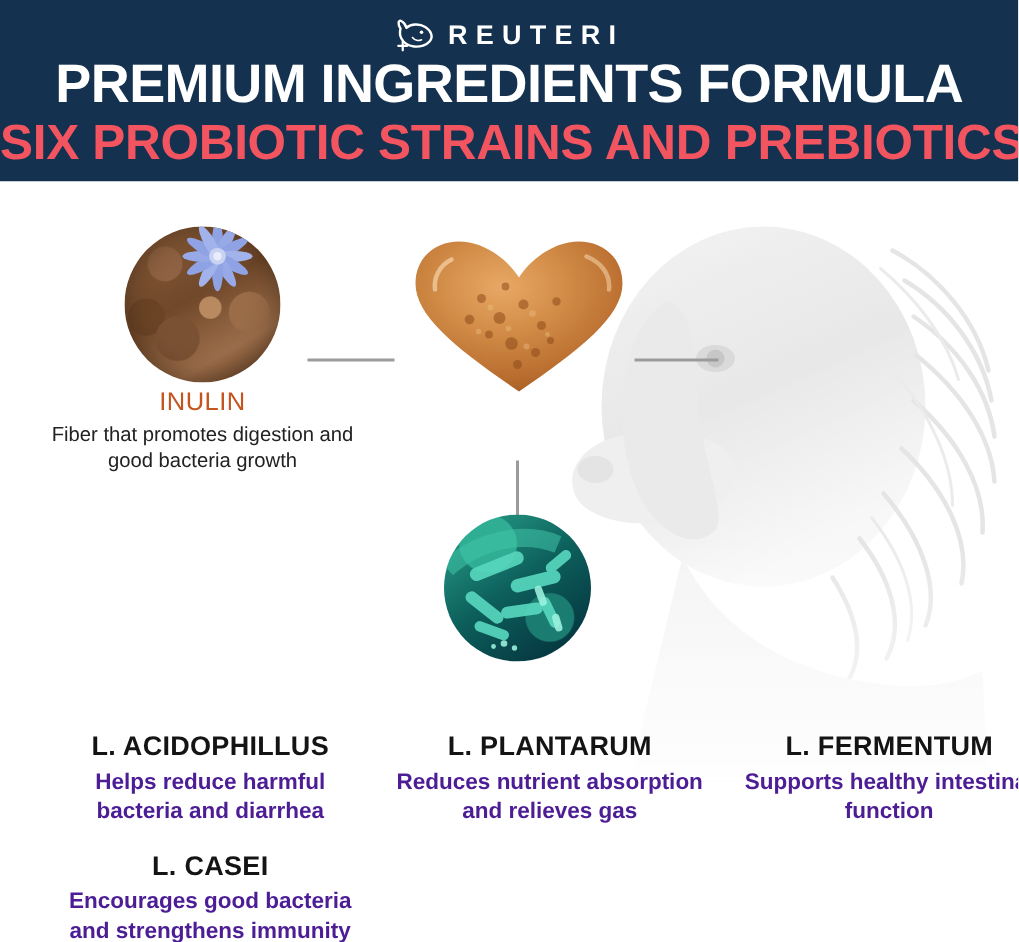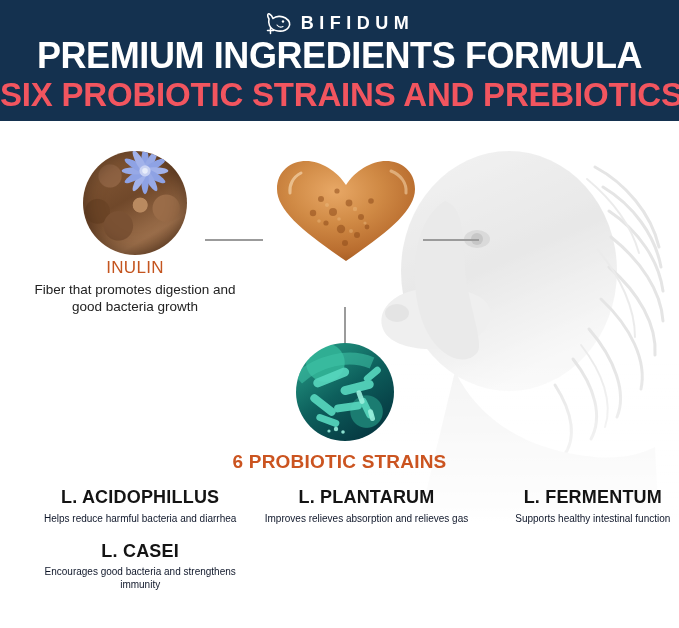--- a/index.html
+++ b/index.html
@@ -212,40 +212,41 @@
   }
   .strain-name {
     font-size: 18px;
     font-weight: bold;
     color: #141414;
     letter-spacing: 0.2px;
     line-height: 1.2;
     margin-bottom: 3px;
   }
   .strain-desc {
-    font-size: 10px;
-    color: #0f172a;
+    font-size: 15px;
+    color: #4c1d95;
     line-height: 1.3;
+    font-weight: bold;
   }
 </style>
 </head>
 <body>
 
 <div id="page">
 
   <div class="header-band">
 
     <div class="logo-row">
       <svg class="logo-mark" viewBox="0 0 54 50">
         <path d="M8 16 C4 10 5 4 9 6 C13 8 15 12 16 15 C22 10 33 9 41 14 C49 19 52 27 47 33 C43 38 34 41 26 40 C19 39 12 35 9 29 C7 25 7 20 8 16 Z" fill="none" stroke="#ffffff" stroke-width="3.2" stroke-linejoin="round"></path>
         <circle cx="36" cy="21" r="2.4" fill="#ffffff"></circle>
         <path d="M24 28 C27 32 32 33 36 31" fill="none" stroke="#ffffff" stroke-width="2.2" stroke-linecap="round"></path>
         <path d="M11 33 L11 45 M5 39 L17 39" stroke="#ffffff" stroke-width="3" stroke-linecap="round"></path>
       </svg>
-      <span class="logo-word">BIFIDUM</span>
+      <span class="logo-word">REUTERI</span>
     </div>
 
     <div class="headline headline-1">PREMIUM INGREDIENTS FORMULA</div>
     <div class="headline headline-2">SIX PROBIOTIC STRAINS AND PREBIOTICS</div>
   </div>
 
   <div class="canvas">
 
     <svg class="dog-watermark" viewBox="0 0 330 400">
       <defs>
@@ -383,30 +384,29 @@
             <circle cx="40" cy="86" r="2.2"></circle>
               <circle cx="47" cy="89" r="1.8"></circle>
             <circle cx="33" cy="88" r="1.6"></circle>
           </g>
           <path d="M2 36 C22 18 52 10 76 20" fill="none" stroke="#3fc4a8" stroke-width="12" opacity="0.55"></path>
         </svg>
       </div>
     </div>
 
 
-    <div class="strains-heading">6 PROBIOTIC STRAINS</div>
 
     <div class="strain-grid">
       <div class="strain-cell">
         <div class="strain-name">L. ACIDOPHILLUS</div>
         <div class="strain-desc">Helps reduce harmful bacteria and diarrhea</div>
       </div>
       <div class="strain-cell">
         <div class="strain-name">L. PLANTARUM</div>
-        <div class="strain-desc">Improves relieves absorption and relieves gas</div>
+        <div class="strain-desc">Reduces nutrient absorption and relieves gas</div>
       </div>
       <div class="strain-cell">
         <div class="strain-name">L. FERMENTUM</div>
         <div class="strain-desc">Supports healthy intestinal function</div>
       </div>
       <div class="strain-cell">
         <div class="strain-name">L. CASEI</div>
         <div class="strain-desc">Encourages good bacteria and strengthens immunity</div>
       </div>
     </div>

